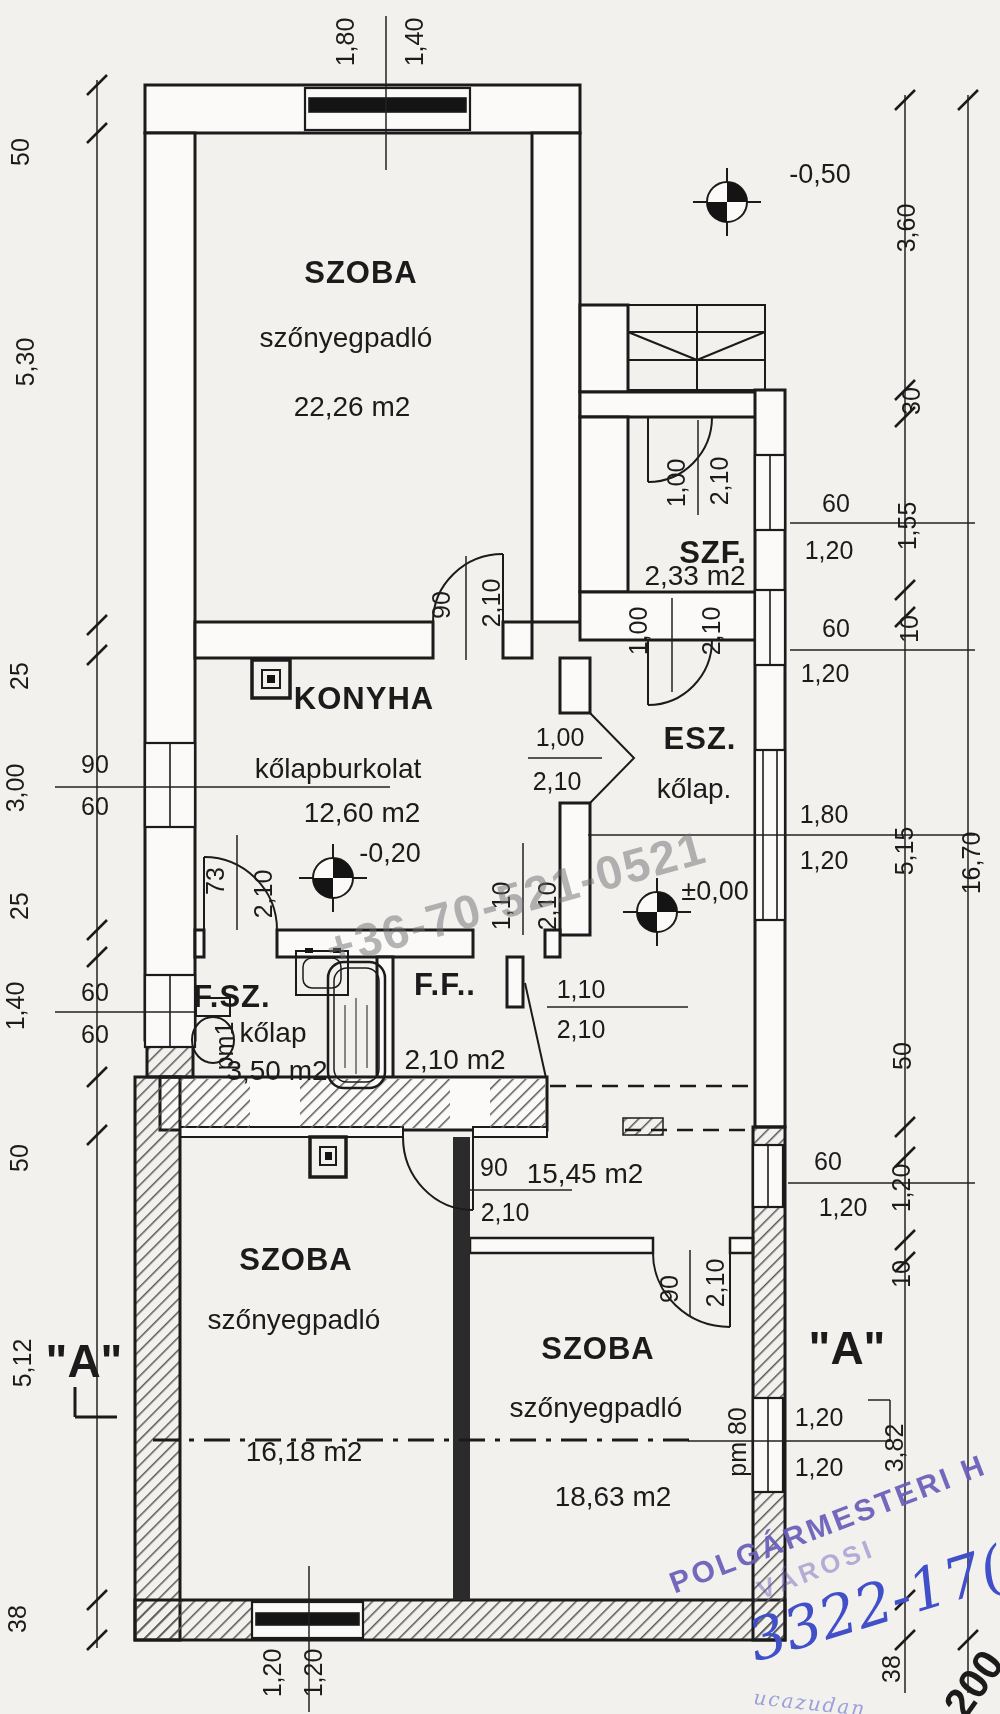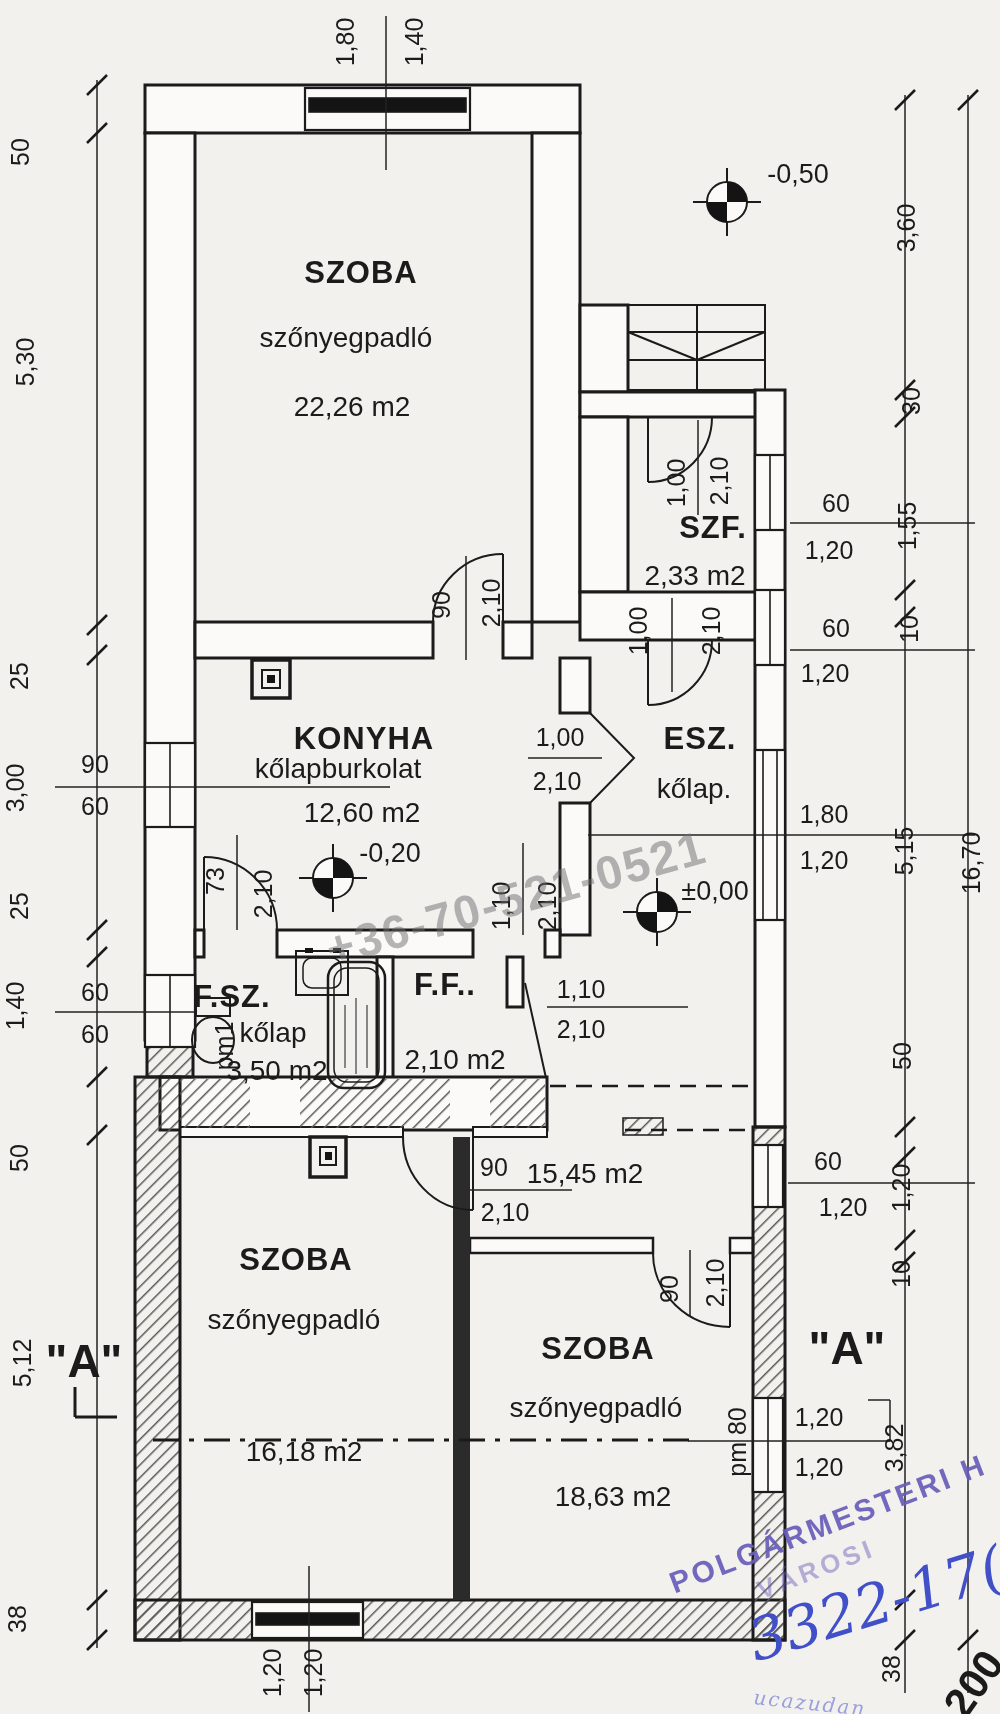--- a/index.html
+++ b/index.html
@@ -232,24 +232,24 @@
   <g stroke="#1b1b1b" stroke-width="3" fill="none">
     <line x1="75" y1="1387" x2="75" y2="1417"></line>
     <line x1="75" y1="1417" x2="117" y2="1417"></line>
   </g>
 </svg>
 
 <span class="lb rn" style="left:361px;top:272px">SZOBA</span>
 <span class="lb rf" style="left:346px;top:338px">szőnyegpadló</span>
 <span class="lb ra" style="left:352px;top:407px">22,26 m2</span>
 
-<span class="lb rn" style="left:713px;top:527px">SZF.</span>
+<span class="lb rn" style="left:713px;top:552px">SZF.</span>
 <span class="lb ra" style="left:695px;top:576px">2,33 m2</span>
 
-<span class="lb rn" style="left:364px;top:738px">KONYHA</span>
+<span class="lb rn" style="left:364px;top:698px">KONYHA</span>
 <span class="lb rf" style="left:338px;top:769px">kőlapburkolat</span>
 <span class="lb ra" style="left:362px;top:813px">12,60 m2</span>
 
 <span class="lb rn" style="left:700px;top:738px">ESZ.</span>
 <span class="lb rf" style="left:694px;top:789px">kőlap.</span>
 
 <span class="lb rn" style="left:232px;top:996px">F.SZ.</span>
 <span class="lb rf" style="left:273px;top:1033px">kőlap</span>
 <span class="lb ra" style="left:277px;top:1071px">3,50 m2</span>
 
@@ -259,21 +259,21 @@
 <span class="lb ra" style="left:585px;top:1174px">15,45 m2</span>
 
 <span class="lb rn" style="left:296px;top:1259px">SZOBA</span>
 <span class="lb rf" style="left:294px;top:1320px">szőnyegpadló</span>
 <span class="lb ra" style="left:304px;top:1452px">16,18 m2</span>
 
 <span class="lb rn" style="left:598px;top:1348px">SZOBA</span>
 <span class="lb rf" style="left:596px;top:1408px">szőnyegpadló</span>
 <span class="lb ra" style="left:613px;top:1497px">18,63 m2</span>
 
-<span class="lb lvl" style="left:798px;top:174px">-0,50</span>
+<span class="lb lvl" style="left:820px;top:174px">-0,50</span>
 <span class="lb lvl" style="left:390px;top:853px">-0,20</span>
 <span class="lb lvl" style="left:715px;top:891px">±0,00</span>
 
 <span class="lb dim v" style="left:345px;top:42px">1,80</span>
 <span class="lb dim v" style="left:414px;top:42px">1,40</span>
 
 <span class="lb dim v" style="left:20px;top:152px">50</span>
 <span class="lb dim v" style="left:25px;top:362px">5,30</span>
 <span class="lb dim v" style="left:19px;top:676px">25</span>
 <span class="lb dim v" style="left:15px;top:788px">3,00</span>

